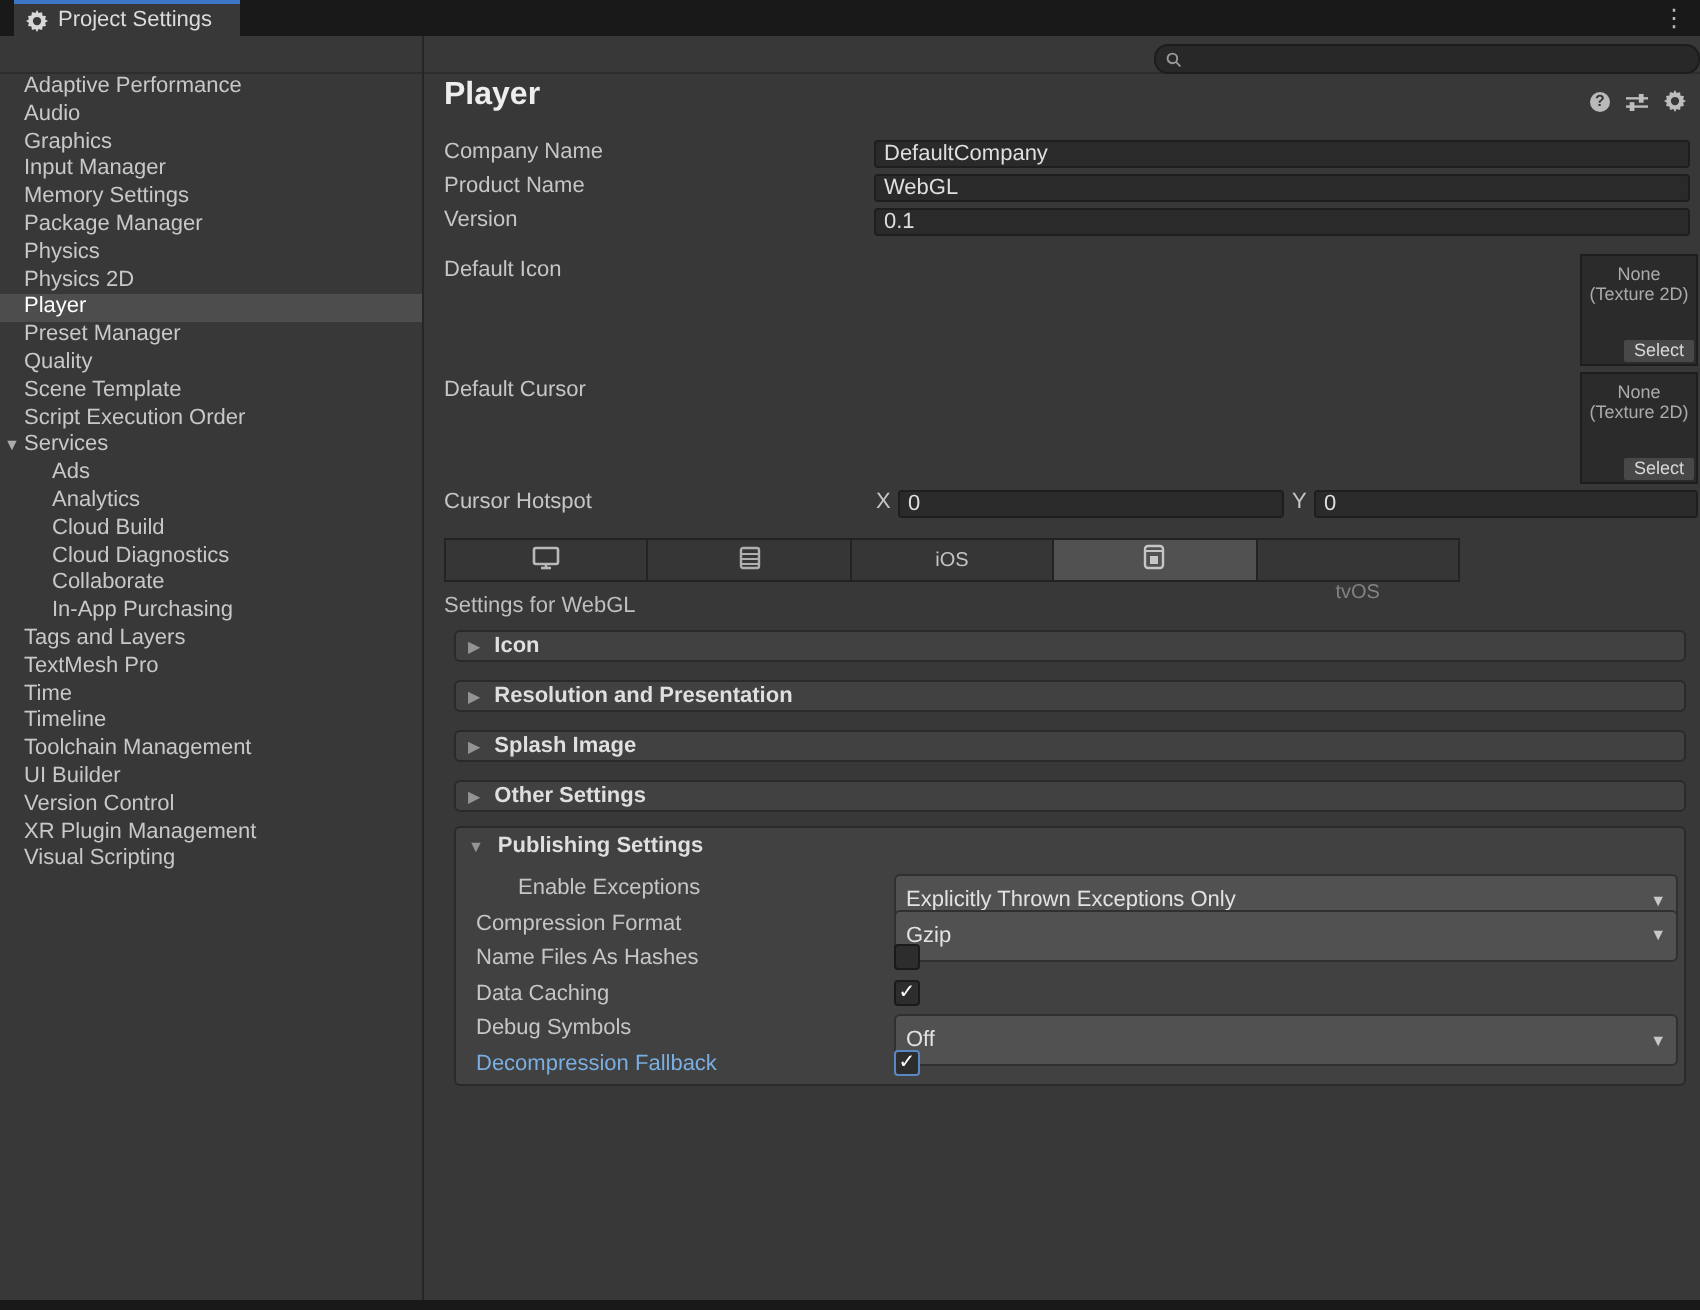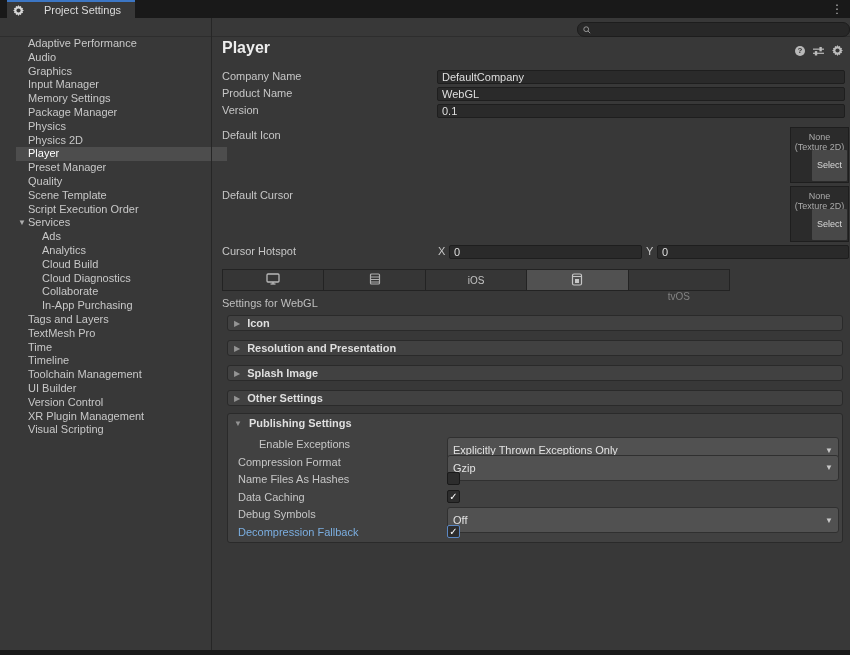--- a/index.html
+++ b/index.html
@@ -4,35 +4,35 @@
 <style>
   html,body{margin:0;padding:0;}
   body{width:850px;height:655px;background:#383838;overflow:hidden;
        font-family:"Liberation Sans",sans-serif;font-size:11px;color:#C8C8C8;}
   .window{position:relative;width:850px;height:655px;background:#383838;}
 
   
   .titlebar{position:absolute;left:0;top:0;width:850px;height:18px;background:#191919;}
   .doc-tab{position:absolute;left:7px;top:0;height:16px;background:#383838;
            border-top:2px solid #3C76C4;display:flex;align-items:center;
-           padding:0 14px 0 6px;gap:20px;cursor:default;}
+           padding:0 14px 0 6px;gap:5px;cursor:default;}
   .doc-tab-label{color:#DCDCDC;}
   .kebab{position:absolute;right:7px;top:1px;width:12px;height:16px;color:#B8B8B8;
          font-size:12px;line-height:16px;text-align:center;}
 
   
   .toolbar{position:absolute;left:0;top:18px;width:850px;height:18px;background:#383838;
            border-bottom:1px solid #2D2D2D;}
   .search{position:absolute;left:577px;top:22px;width:266px;height:13px;background:#282828;
           border:1px solid #1D1D1D;border-radius:7px;display:flex;align-items:center;
           padding-left:5px;gap:3px;}
   .search svg{flex:0 0 auto;}
 
   
-  .sidebar{position:absolute;left:16px;top:37px;width:211px;height:613px;overflow:hidden;}
+  .sidebar{position:absolute;left:0;top:37px;width:211px;height:613px;overflow:hidden;}
   .sb-item{position:relative;height:13.8px;line-height:13.8px;padding-left:12px;
            white-space:nowrap;color:#C8C8C8;cursor:default;}
   .sb-item.child{padding-left:26px;}
   .sb-item.selected{background:#4D4D4D;color:#FFFFFF;}
   .sb-tri{position:absolute;left:2px;top:0;width:10px;font-size:8px;color:#ACACAC;}
   .v-divider{position:absolute;left:211px;top:18px;width:1px;height:632px;background:#262626;}
   .bottombar{position:absolute;left:0;top:650px;width:850px;height:5px;background:#191919;}
 
   
   .main{position:absolute;left:212px;top:37px;width:638px;height:613px;}
@@ -42,21 +42,21 @@
                font-size:8px;font-weight:bold;text-align:center;line-height:10px;}
 
   .frow-label{position:absolute;left:10px;color:#C6C6C6;height:13px;line-height:13px;}
   .tfield{position:absolute;background:#2A2A2A;border:1px solid #1E1E1E;border-radius:2px;
           height:12px;line-height:12px;padding-left:4px;color:#DFDFDF;}
 
   .texbox{position:absolute;left:578px;width:57px;height:54px;background:#2B2B2B;
           border:1px solid #1E1E1E;text-align:center;color:#ABABAB;font-size:9px;}
   .texbox .l1{margin-top:4px;}
   .tex-select{position:absolute;right:1px;bottom:1px;background:#484848;color:#D8D8D8;
-              font-size:9px;padding:10px 5px;line-height:11px;border-radius:1px;}
+              font-size:9px;padding:0 5px;line-height:11px;border-radius:1px;}
 
   
   .ptabs{position:absolute;left:10px;top:232px;width:508px;height:22px;display:flex;
          border:1px solid #232323;box-sizing:border-box;background:#363636;}
   .ptab{flex:1 1 0;display:flex;align-items:center;justify-content:center;
         border-right:1px solid #232323;color:#C4C4C4;font-size:10px;cursor:default;}
   .ptab:last-child{border-right:none;}
   .ptab.selected{background:#515151;}
   .ptab.dimmed{color:#828282;margin-top:26px;}
 

